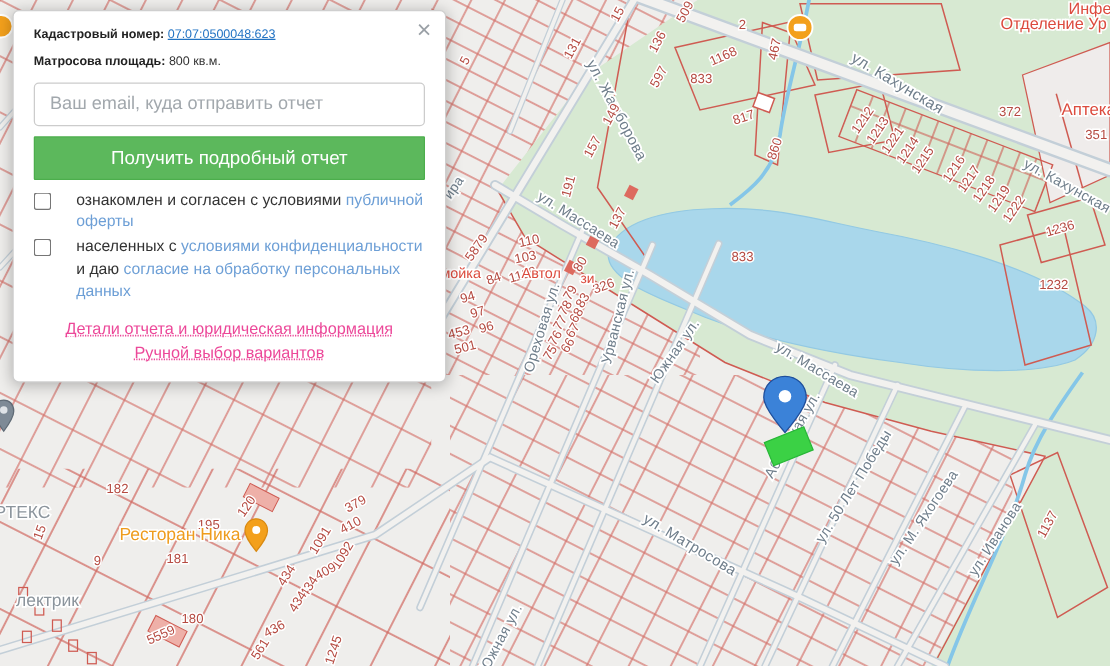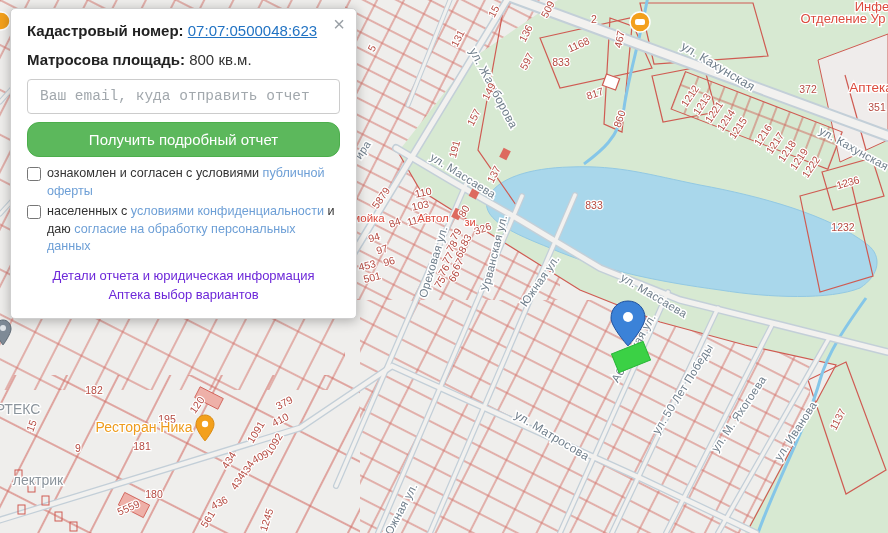--- a/index.html
+++ b/index.html
@@ -6,37 +6,37 @@
     font-family:"Liberation Sans",sans-serif;background:#efeeec}
   #stage{position:relative;width:888px;height:533px;overflow:hidden}
   #map{position:absolute;left:0;top:0}
 
   
   .popup{position:absolute;left:10px;top:8px;width:347px;box-sizing:border-box;
     background:#fff;border:1px solid #cfcfcf;border-radius:5px;
     box-shadow:0 2px 12px rgba(0,0,0,.28);padding:12px 16px 14px;z-index:5;color:#333}
   .close{position:absolute;top:5px;right:11px;font-size:20px;color:#9aa0a6;
     cursor:pointer;line-height:1}
-  .row{margin:0 0 9px;font-size:15px;line-height:1.33;color:#333}
+  .row{margin:0 0 9px;font-size:10px;line-height:1.33;color:#333}
   .row b{color:#222}
   a.lnk{color:#2273c3;text-decoration:underline;cursor:pointer}
   input.email{display:block;width:100%;box-sizing:border-box;height:35px;
     border:1px solid #ccc;border-radius:4px;padding:0 12px;font-size:14.5px;
-    color:#333;margin:9px 0 8px;outline:none;font-family:Liberation Mono, monospace}
+    color:#333;margin:9px 0 8px;outline:none;font-family:Liberation Sans, sans-serif}
   ::placeholder{color:#a2a8ad}
   .btn{display:block;width:100%;height:35px;background:#5cb85c;border:1px solid #4cae4c;
-    border-radius:12px;color:#fff;font-size:15px;cursor:pointer;margin:0 0 8px;
+    border-radius:1px;color:#fff;font-size:15px;cursor:pointer;margin:0 0 8px;
     font-family:inherit}
-  .cb{display:flex;align-items:flex-start;gap:6px;font-size:12.6px;color:#333;
+  .cb{display:flex;align-items:flex-start;gap:20px;font-size:12.6px;color:#333;
     margin:2px 0;line-height:1.42}
   .cb input{width:14px;height:14px;margin:2px 0 0;flex:none}
   a.lnk2{color:#6d9fd6;text-decoration:none;cursor:pointer}
   .foot{margin-top:10px;text-align:center}
-  .foot a{display:inline-block;color:#6d28d9;font-size:13px;
-    text-decoration-style:dotted;margin:2px 14px;cursor:pointer}
+  .foot a{display:inline-block;color:#ec4899;font-size:13px;
+    text-decoration:underline;text-decoration-style:dotted;margin:2px 14px;cursor:pointer}
 
   
   text{font-family:"Liberation Sans",sans-serif}
   .lbl-street{fill:#6f7e8b;stroke:#fff;stroke-width:3px;paint-order:stroke;
     text-anchor:middle;font-size:11.5px;letter-spacing:.3px}
   .lbl-num{fill:#b54a41;stroke:#fff;stroke-width:2.4px;paint-order:stroke;
     text-anchor:middle;font-size:10.5px}
   .lbl-poi{stroke:#fff;stroke-width:2.6px;paint-order:stroke;text-anchor:middle;font-size:13px}
   .red{fill:#dc4b3e}.orange{fill:#ee9c1d}.grey{fill:#8b949c}
 </style>
@@ -297,17 +297,17 @@
     <span><span>ознакомлен и согласен с условиями </span><a class="lnk2">публичной оферты</a></span>
   </label>
 
   <label class="cb">
     <input type="checkbox" style="">
     <span><span>населенных с </span><a class="lnk2">условиями конфиденциальности</a><span> и даю </span><a class="lnk2">согласие на обработку персональных данных</a></span>
   </label>
 
   <div class="foot">
     <div><a>Детали отчета и юридическая информация</a></div>
-    <div><a>Аптека выбор вариантов</a></div>
+    <div><a>Ручной выбор вариантов</a></div>
   </div>
 </div>
 
 </div>
 
 </body></html>

